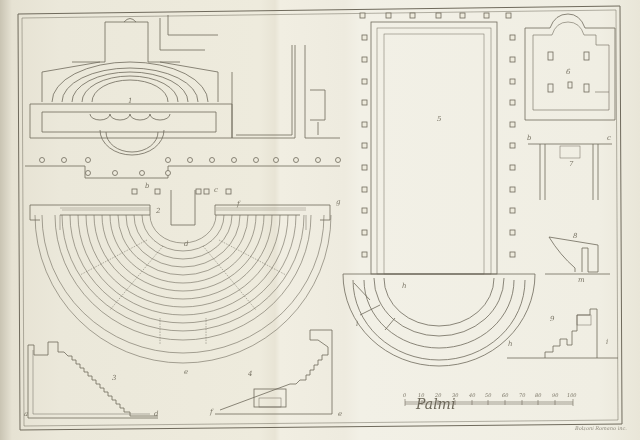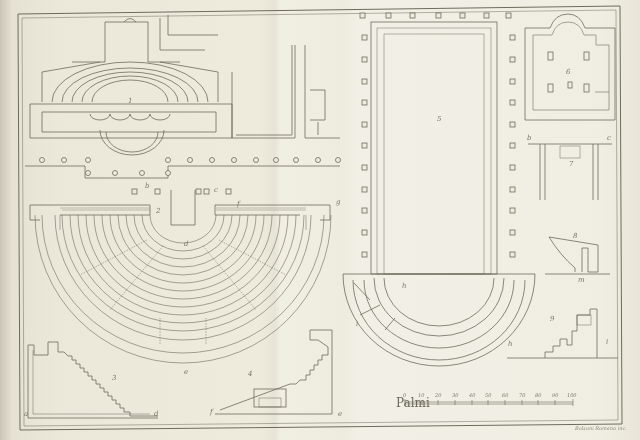--- a/index.html
+++ b/index.html
@@ -1,21 +1,21 @@
 <!DOCTYPE html>
 <html><head>
 <meta charset="utf-8">
 <style>
   html,body{margin:0;padding:0;}
   body{width:640px;height:440px;overflow:hidden;background:#d9d4c4;font-family:"DejaVu Serif",serif;}
   .plate{position:absolute;left:0;top:0;width:640px;height:440px;
     background:linear-gradient(90deg,#c9c4b3 0px,#e6e2d3 12px,#ebe8da 60px,#eeebdd 260px,#e8e4d5 275px,#f1eee2 280px,#eeebdf 345px,#f2f0e6 360px,#f0eee3 600px,#e9e6d8 640px);}
   svg{position:absolute;left:0;top:0;}
   .lbl{position:absolute;font-style:italic;font-size:7px;color:#7a7566;}
-  .scale-title{position:absolute;left:396px;top:396px;font-size:12px;color:#6d685a;}
+  .scale-title{position:absolute;left:416px;top:396px;font-style:italic;font-size:14px;color:#6d685a;}
   .sig{position:absolute;left:575px;top:425px;font-style:italic;font-size:5px;color:#8c877a;}
 </style>
 </head>
 <body>
 
 <div class="plate">
 <svg width="640" height="440" viewBox="0 0 640 440" fill="none" stroke="#6f6a5c" stroke-width="0.8">
 
   <path d="M18 14 L620 6 L622 424 L20 430 Z" stroke-width="1"></path>
   <path d="M22 18 L616 10 L618 420 L24 426 Z" stroke-width="0.5"></path>

